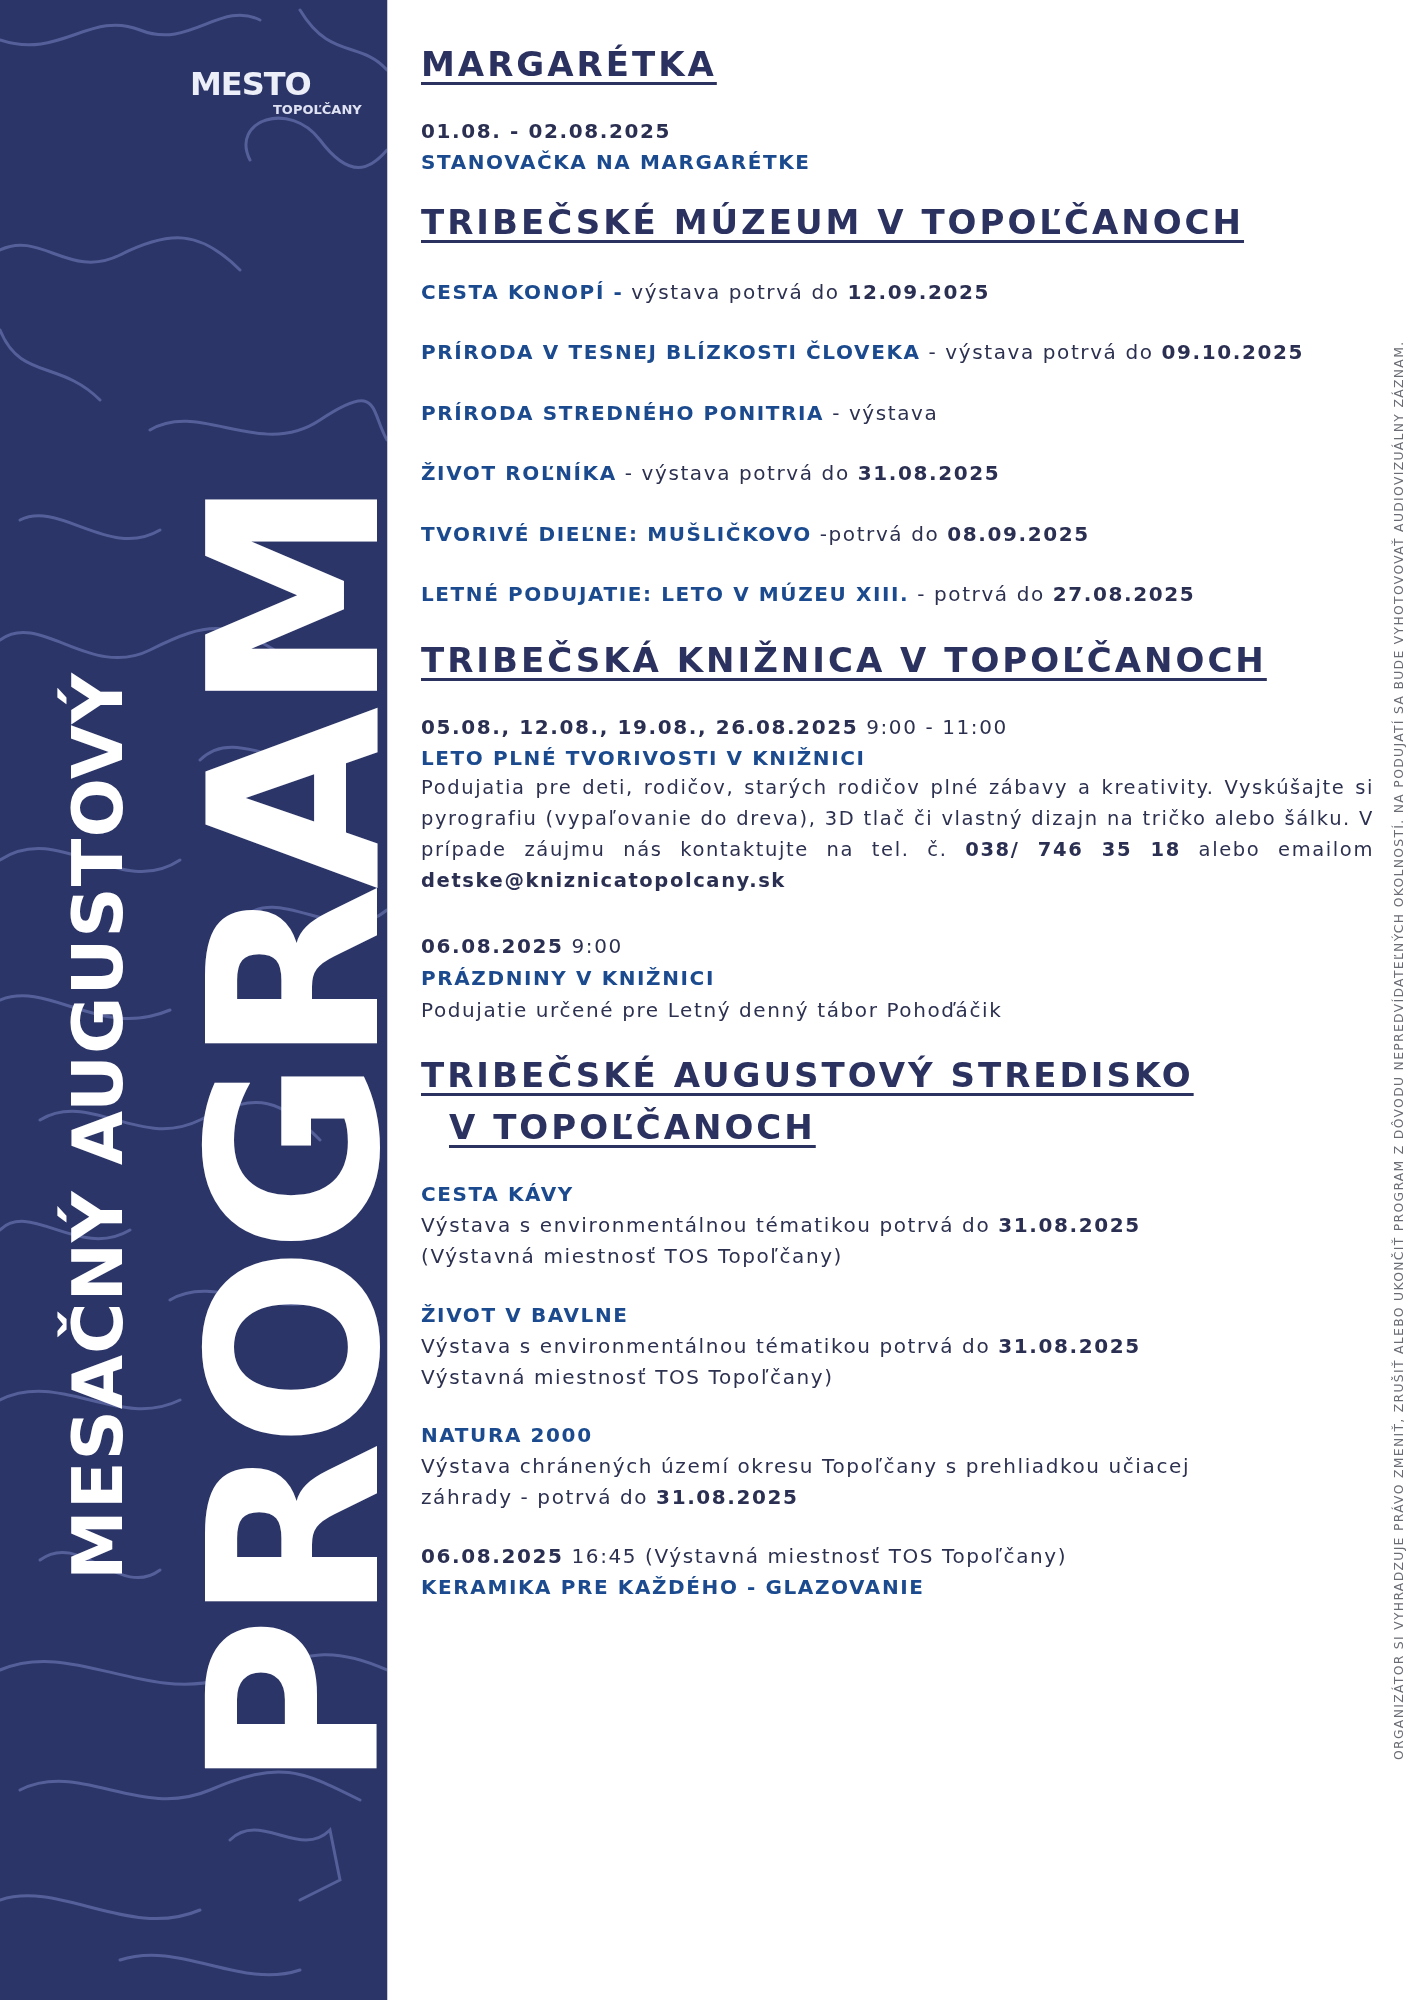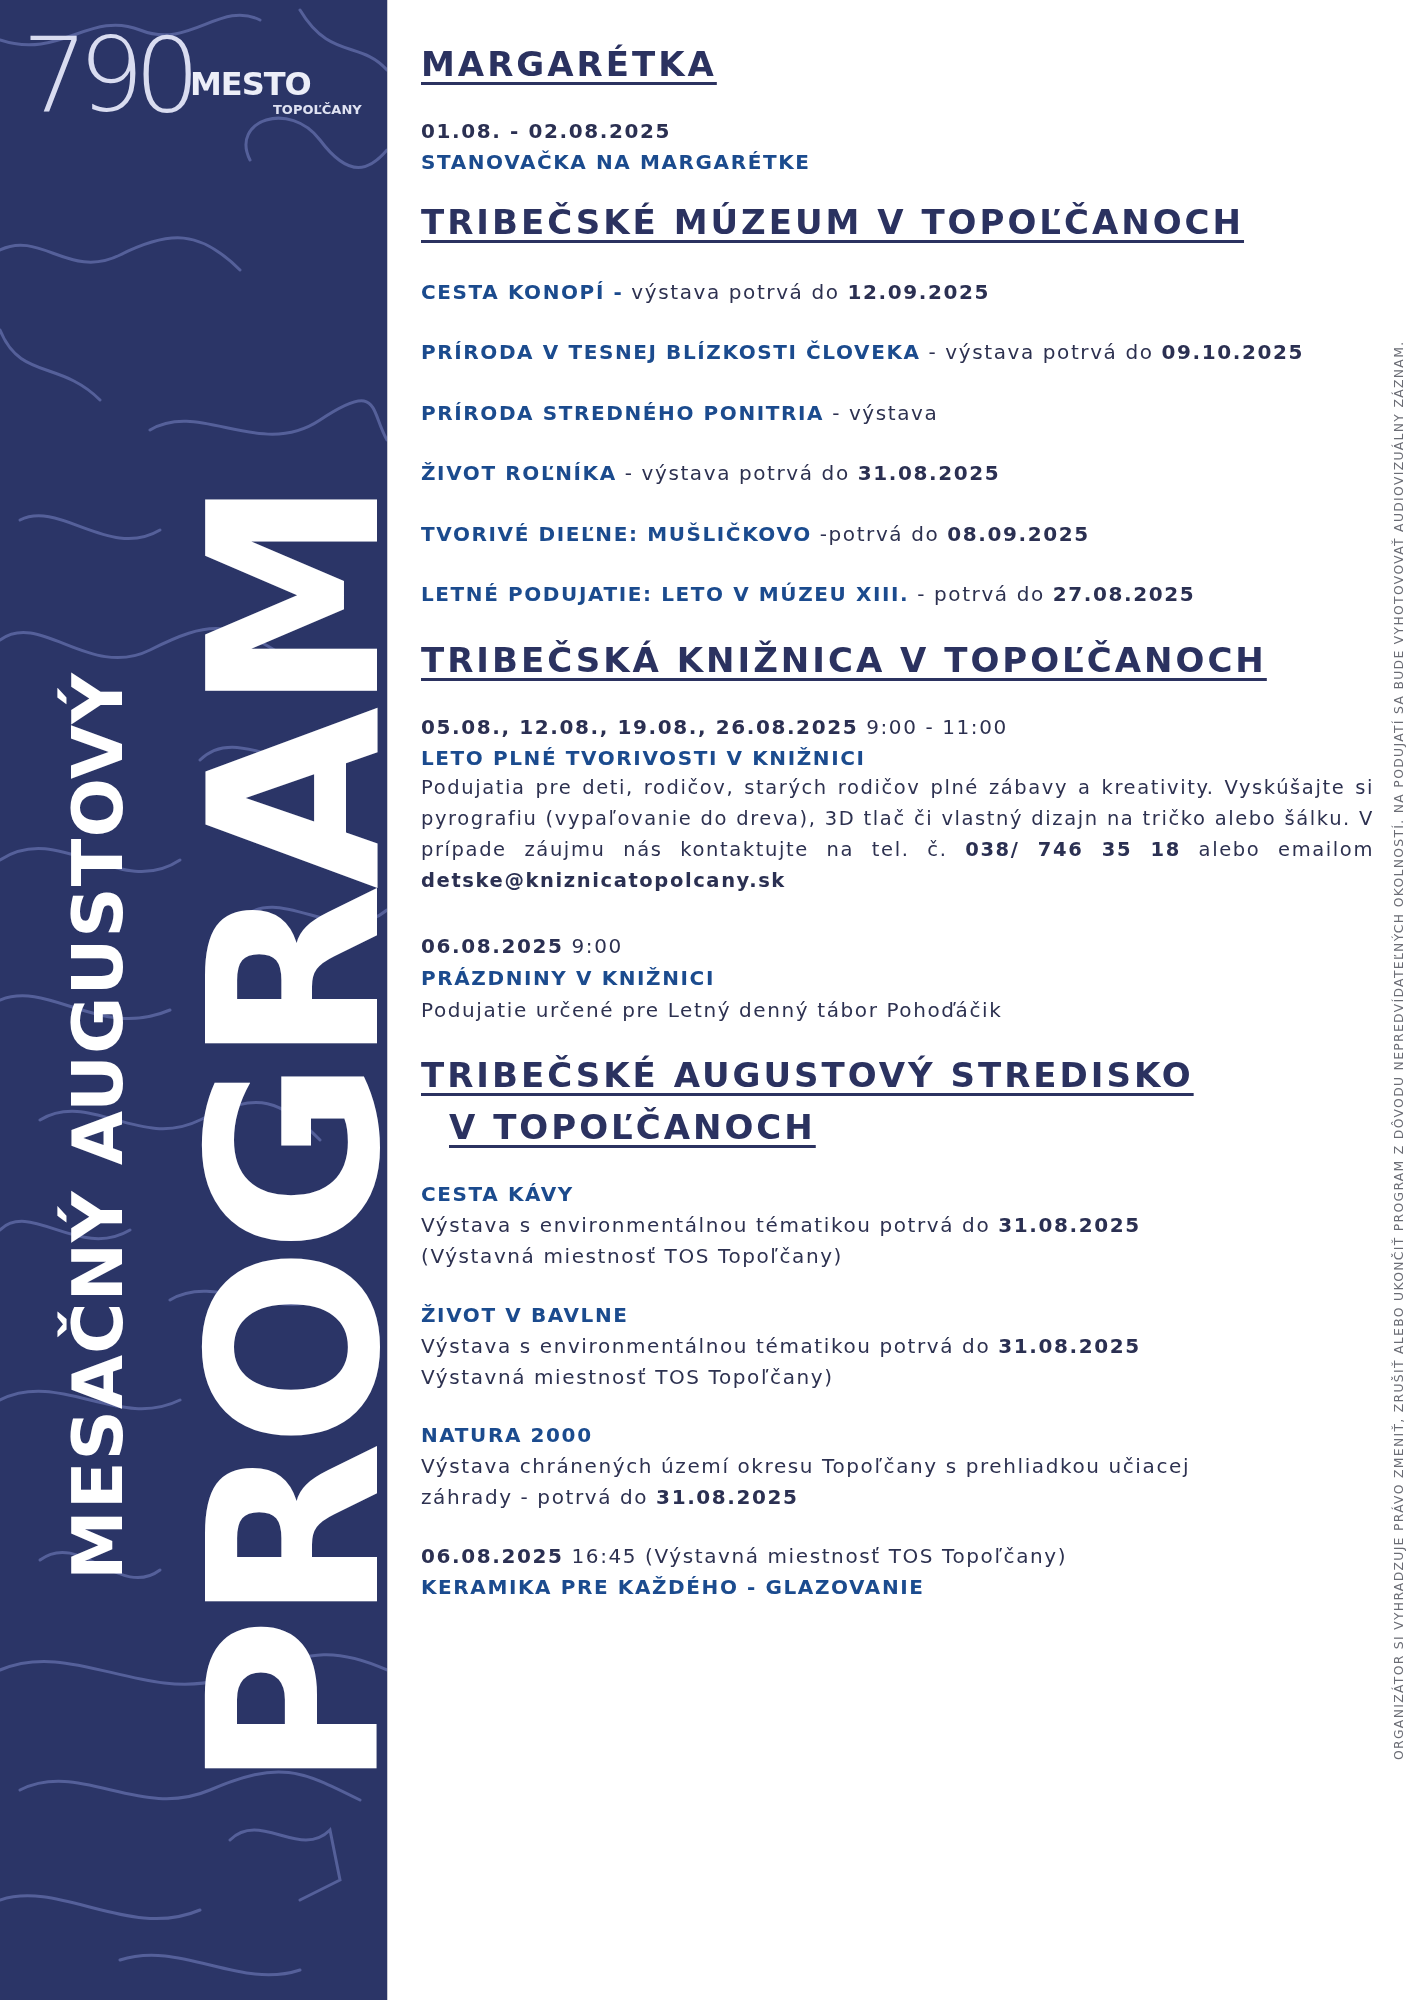--- a/index.html
+++ b/index.html
@@ -56,21 +56,20 @@
     <path d="M0 1400 C60 1370 120 1430 180 1400"></path>
     <path d="M40 1560 C80 1530 120 1600 160 1570"></path>
     <path d="M0 1670 C70 1640 140 1700 220 1680 S320 1640 387 1670"></path>
     <path d="M20 1790 C80 1760 140 1820 210 1790 S300 1770 360 1800"></path>
     <path d="M230 1840 C260 1810 300 1860 330 1830 L340 1880 L300 1900"></path>
     <path d="M0 1900 C60 1880 130 1940 200 1910"></path>
     <path d="M120 1960 C180 1940 240 1990 300 1970"></path>
   </svg>
 
   <div class="logo">
-    <span class="num">790</span>
     <span class="mesto">MESTO</span>
     <span class="city">TOPOĽČANY</span>
   </div>
 
   <div class="vtext subtitle">MESAČNÝ AUGUSTOVÝ</div>
   <div class="vtext bigtitle">PROGRAM</div>
 </div>
 
 <div class="content">
 

